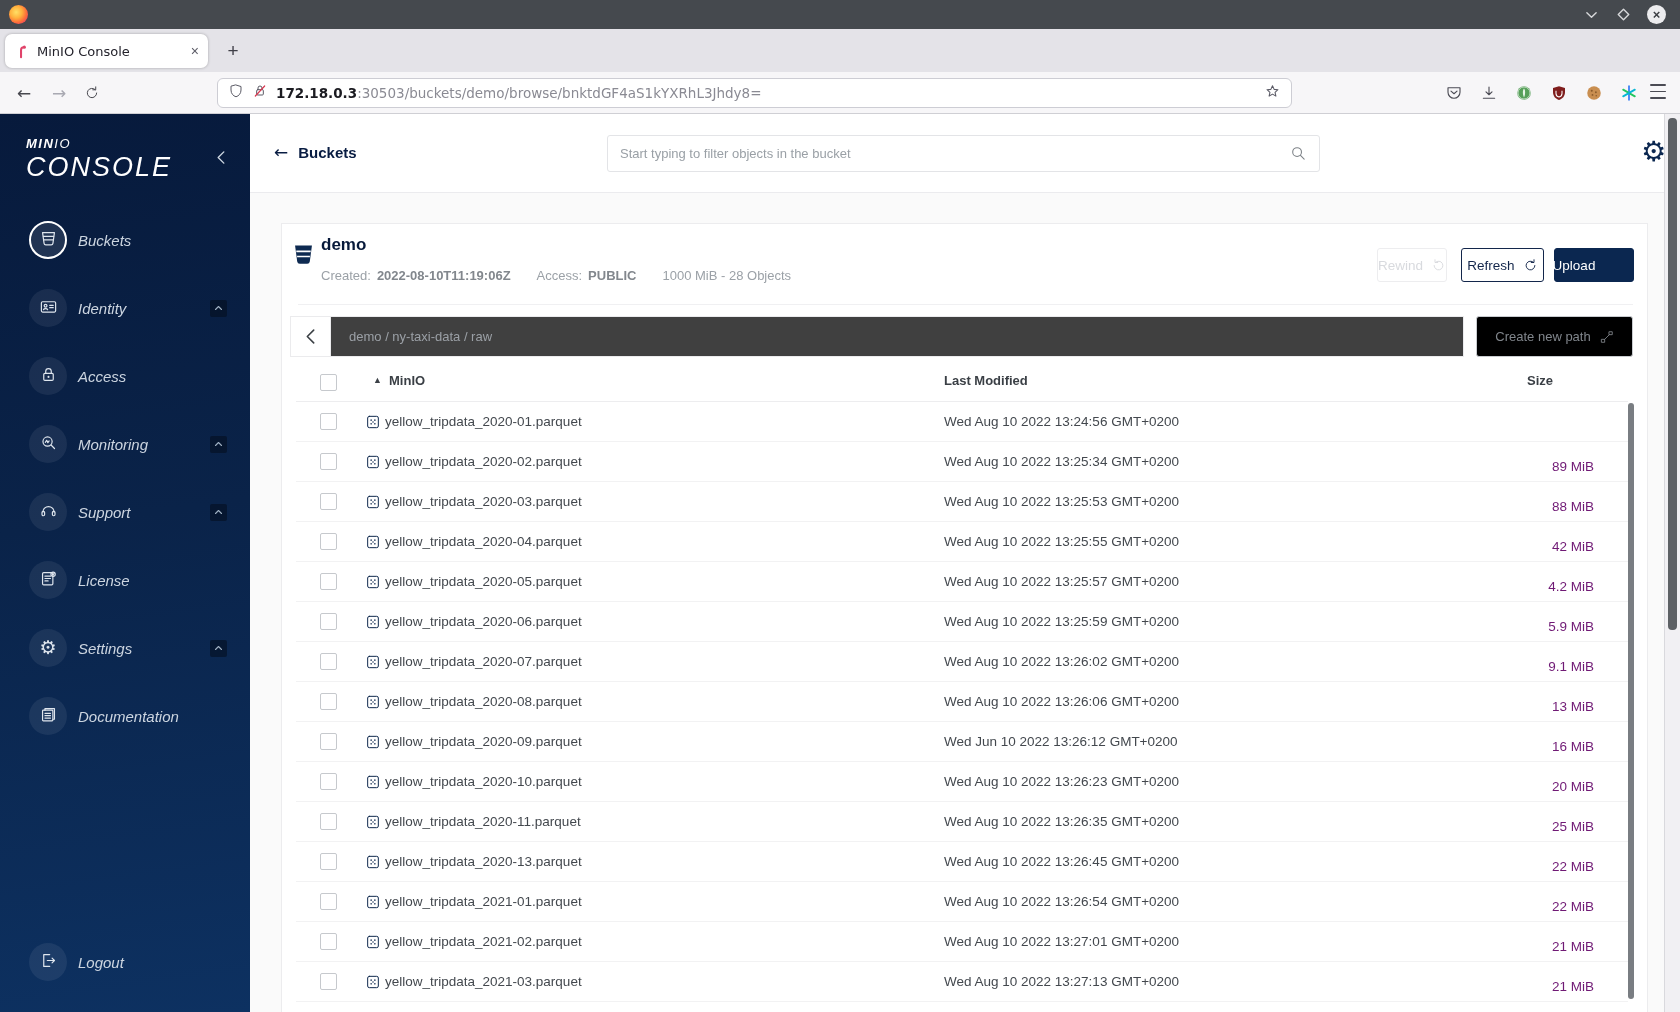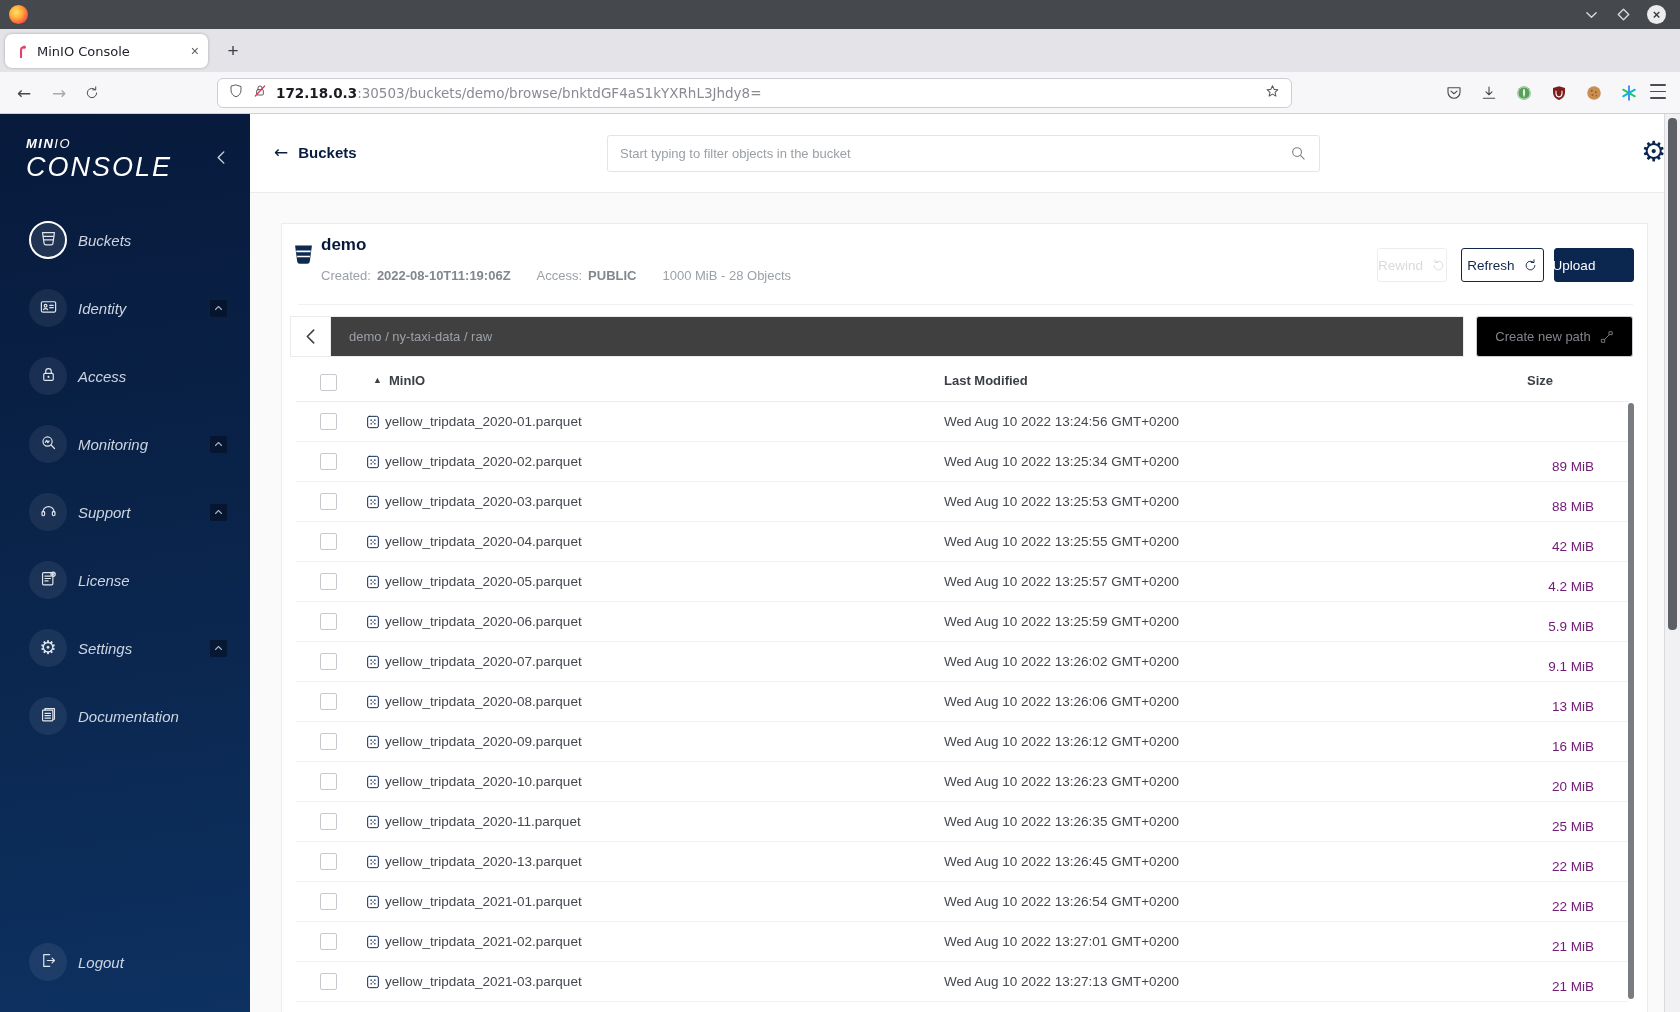--- a/index.html
+++ b/index.html
@@ -605,21 +605,21 @@
                 <svg viewBox="0 0 24 24" class="s">
                   <rect x="4" y="3.5" width="16" height="17" rx="2.5"></rect>
                   <circle class="f" cx="9.2" cy="9.2" r="1.15"></circle>
                   <circle class="f" cx="14.8" cy="9.2" r="1.15"></circle>
                   <circle class="f" cx="9.2" cy="14.8" r="1.15"></circle>
                   <circle class="f" cx="14.8" cy="14.8" r="1.15"></circle>
                   <circle class="f" cx="12" cy="12" r="1.15"></circle>
                 </svg>
               </span>
               <span class="td-name">yellow_tripdata_2020-09.parquet</span>
-              <span class="td-mod">Wed Aug 10 2022 13:26:12 GMT+0200</span>
+              <span class="td-mod">Wed Jun 10 2022 13:26:12 GMT+0200</span>
               <span class="td-size">20 MiB</span>
             </div>
 
             <div class="trow">
               <span class="cb"></span>
               <span class="obj-ic">
                 <svg viewBox="0 0 24 24" class="s">
                   <rect x="4" y="3.5" width="16" height="17" rx="2.5"></rect>
                   <circle class="f" cx="9.2" cy="9.2" r="1.15"></circle>
                   <circle class="f" cx="14.8" cy="9.2" r="1.15"></circle>

